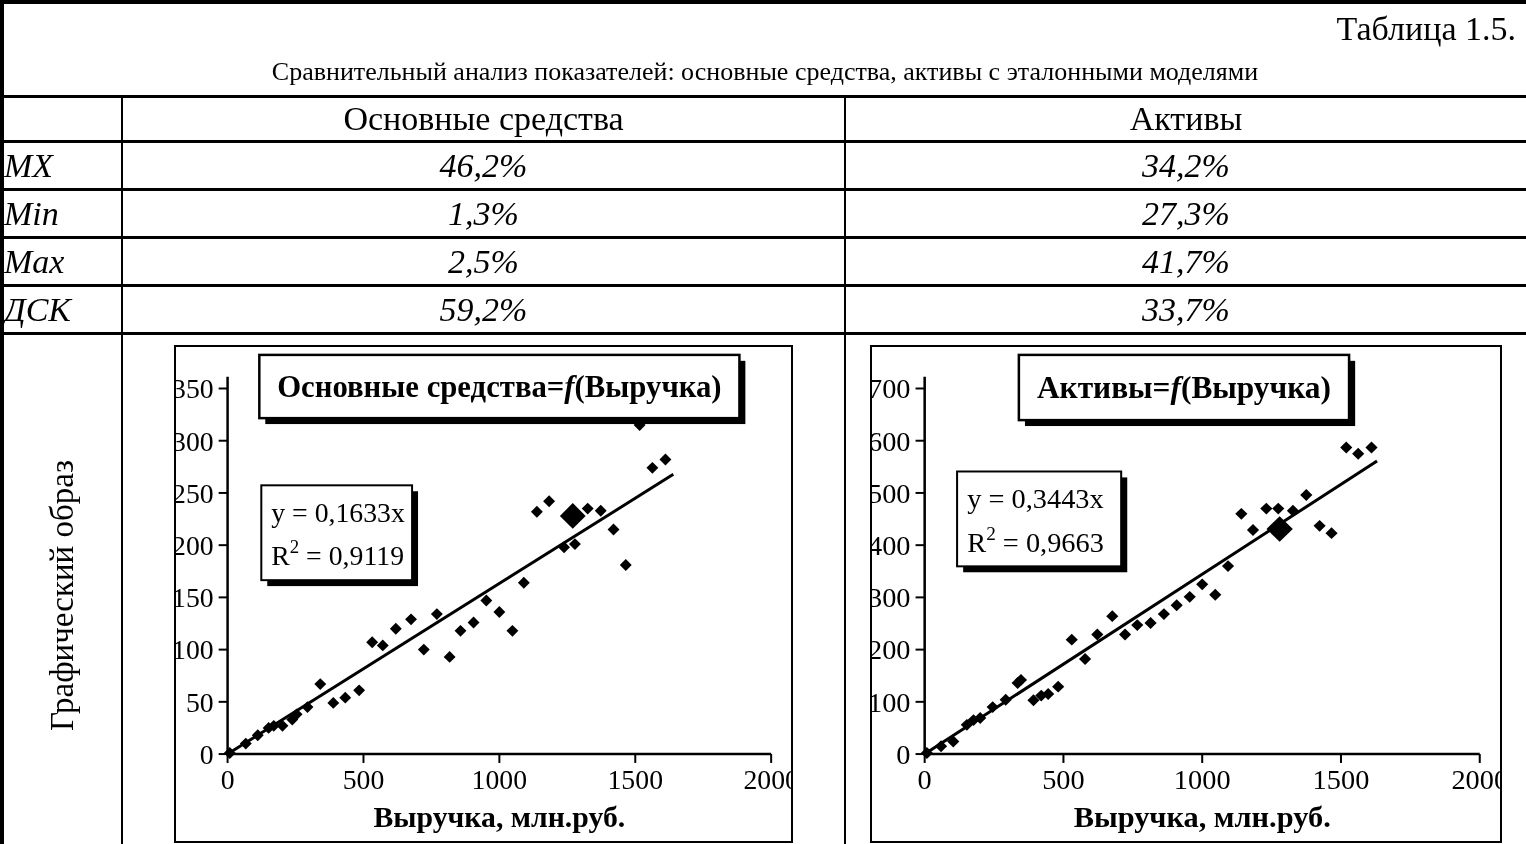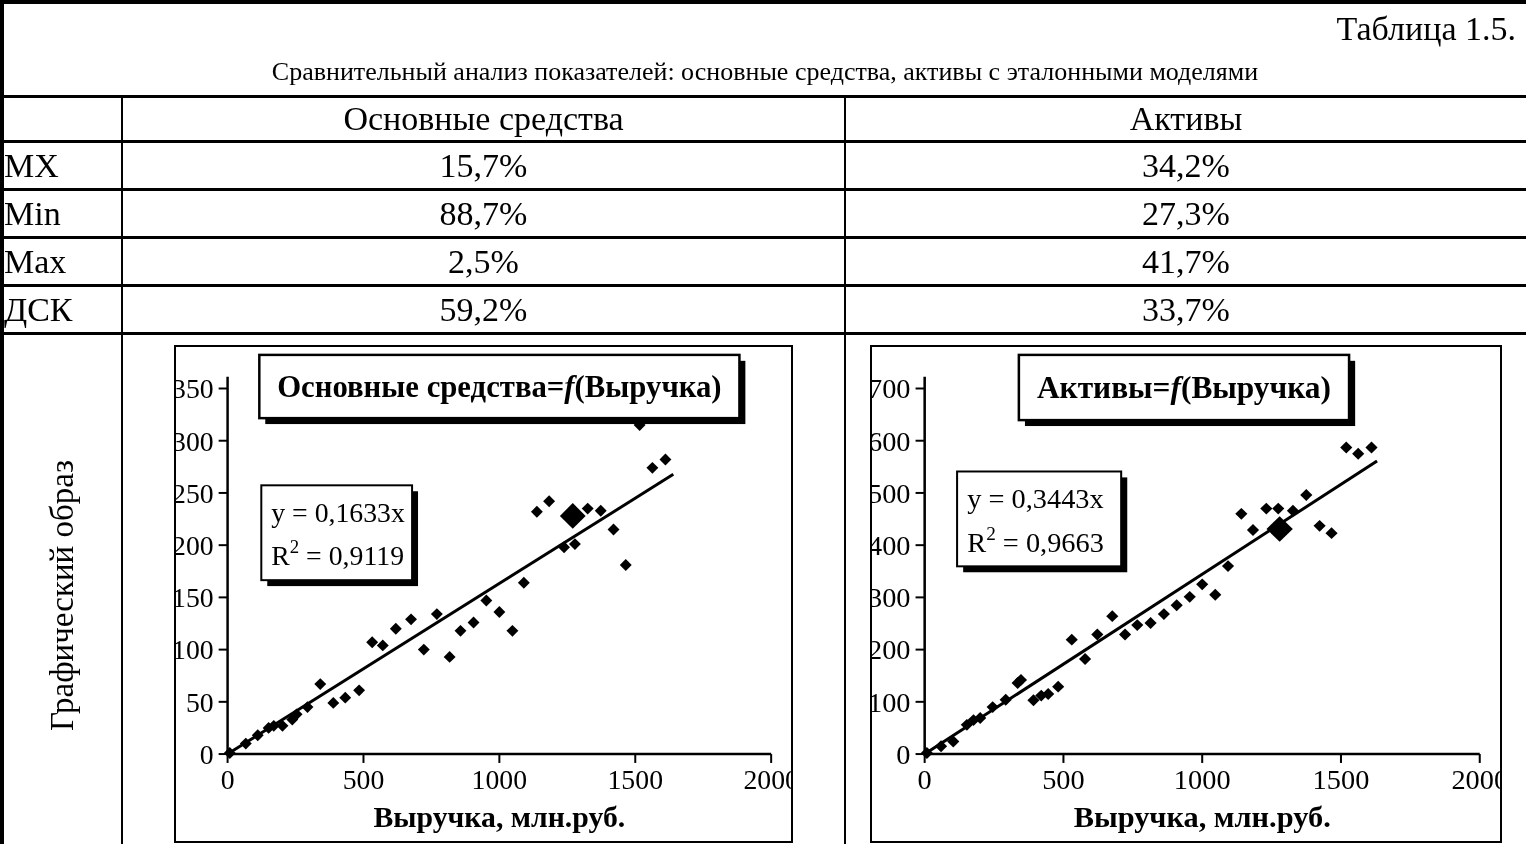--- a/index.html
+++ b/index.html
@@ -14,21 +14,21 @@
   }
   table.main td{
     border:2px solid #000;
     border-top-width:3px;border-bottom-width:3px;
     padding:0;vertical-align:middle;overflow:hidden;
   }
   tr.caption-row td{height:91px;border-bottom-width:3px;}
   .tbl-caption{font-size:34px;text-align:right;padding:2px 10px 0 0;line-height:42px;}
   .tbl-title{font-size:26px;text-align:center;line-height:44px;}
   tr.head-row td{height:42px;}
-  tr.data-row td{height:45px;}
+  tr.data-row td{height:45px;font-style:italic;}
   td.lbl{font-size:34px;text-align:left;padding-left:20px;}
   td.val{font-size:34px;text-align:center;}
   tr.chart-row td{height:523px;vertical-align:top;}
   .vwrap{display:flex;align-items:center;justify-content:center;height:520px;width:100%;}
   .vert{transform:rotate(-90deg);white-space:nowrap;font-size:33px;}
   .chartwrap{border:2px solid #000;background:#fff;margin:10px auto 0 auto;}
   .cw-left{width:615px;height:494px;}
   .cw-right{width:628px;height:494px;}
   .chartwrap svg{display:block;width:100%;height:100%;font-family:"Liberation Serif","DejaVu Serif",serif;}
 </style>
@@ -52,26 +52,26 @@
     </tr>
 
     <tr class="head-row">
       <td class="lbl"></td>
       <td class="val">Основные средства</td>
       <td class="val">Активы</td>
     </tr>
 
     <tr class="data-row">
       <td class="lbl">MX</td>
-      <td class="val">15,7%</td>
+      <td class="val">46,2%</td>
       <td class="val">34,2%</td>
     </tr>
     <tr class="data-row">
       <td class="lbl">Min</td>
-      <td class="val">88,7%</td>
+      <td class="val">1,3%</td>
       <td class="val">27,3%</td>
     </tr>
     <tr class="data-row">
       <td class="lbl">Max</td>
       <td class="val">2,5%</td>
       <td class="val">41,7%</td>
     </tr>
     <tr class="data-row">
       <td class="lbl">ДСК</td>
       <td class="val">59,2%</td>

